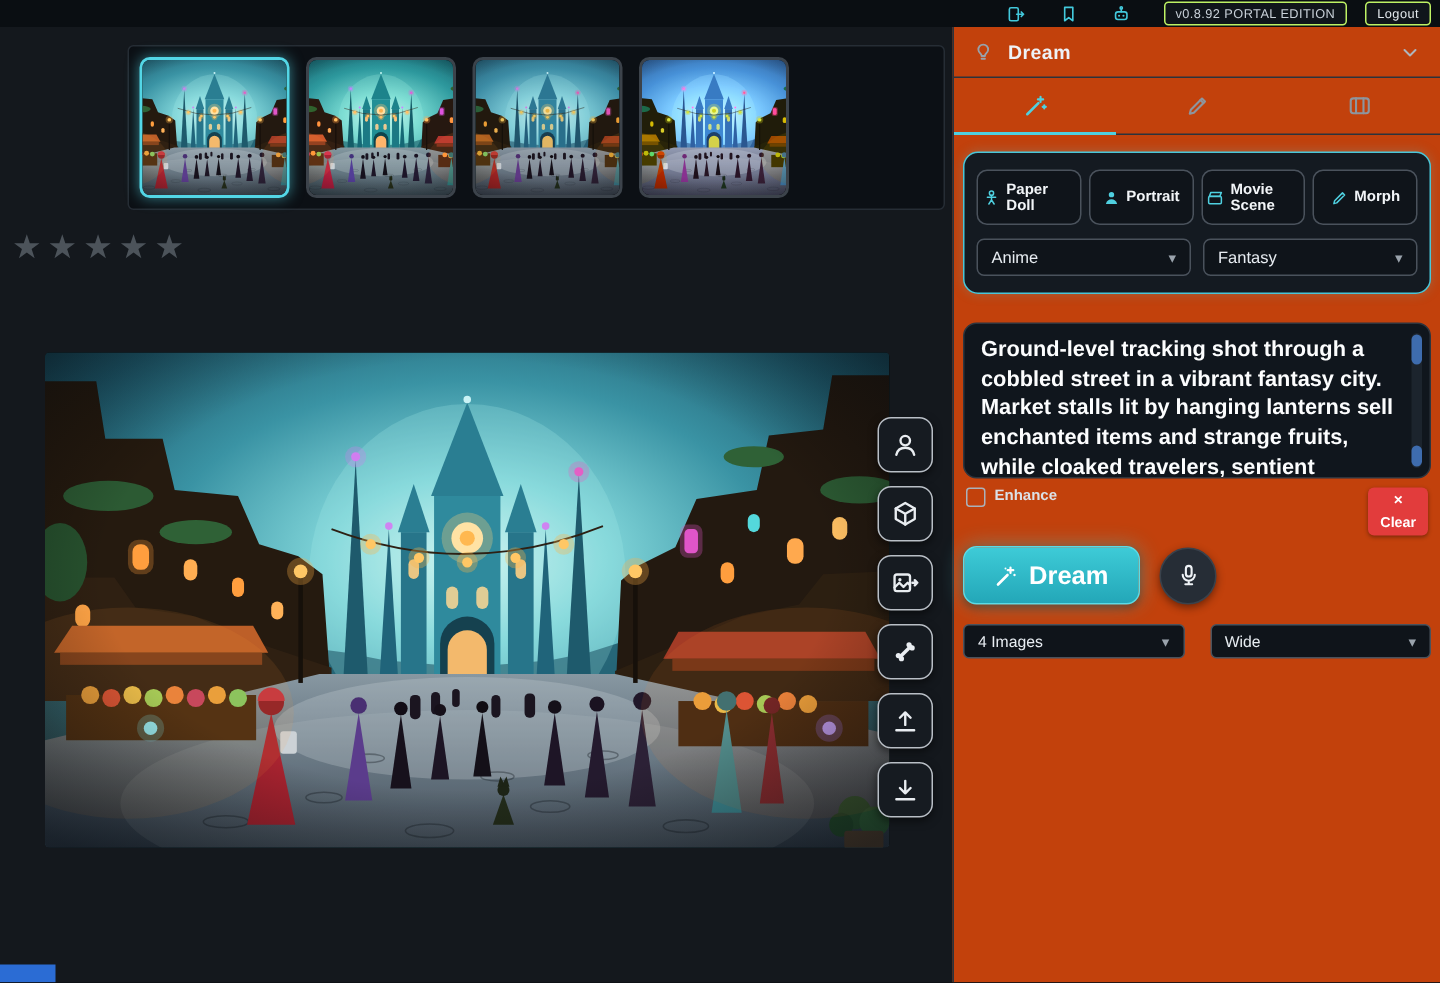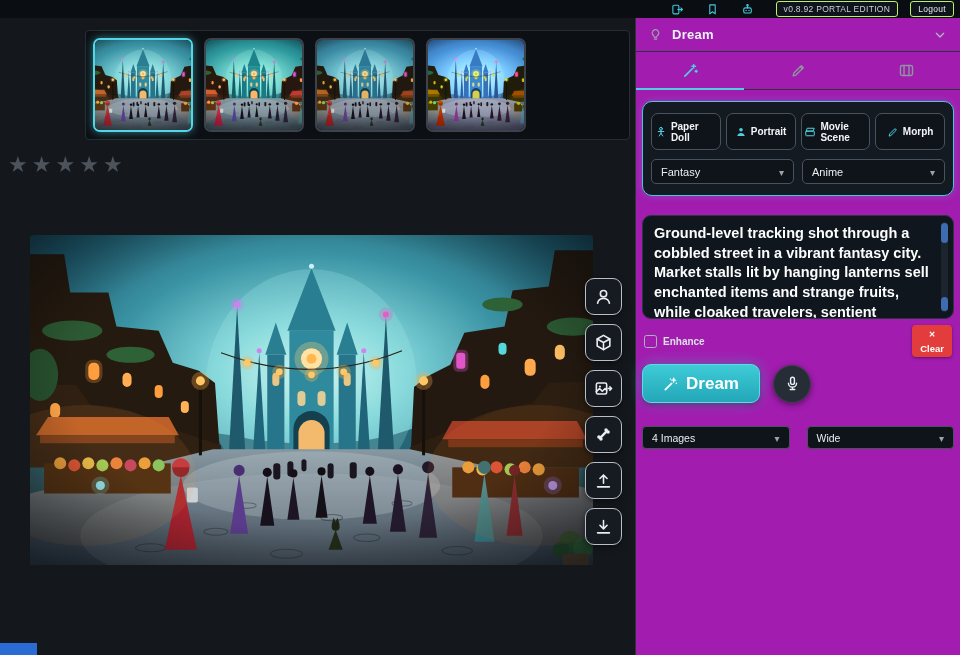--- a/index.html
+++ b/index.html
@@ -35,21 +35,21 @@
               overflow:hidden;background:#000;}
   .main-image svg{width:100%;height:100%;display:block;}
 
   .side-tools{position:absolute;left:585px;top:278px;display:flex;flex-direction:column;gap:9px;z-index:5;}
   .tool-btn{width:37px;height:37px;border-radius:9px;background:#161b21;border:1.5px solid #b9bfc6;
             display:flex;align-items:center;justify-content:center;color:#e9edf1;cursor:pointer;
             box-shadow:0 2px 6px rgba(0,0,0,.5);padding:0;box-sizing:border-box;}
   .tool-btn svg{width:19px;height:19px;display:block;}
 
   
-  .right-panel{position:absolute;top:18px;left:635px;right:0;bottom:0;background:#a21caf;
+  .right-panel{position:absolute;top:18px;left:635px;right:0;bottom:0;background:#c2410c;
                border-left:1px solid #2b333c;box-sizing:border-box;}
   .rp-header{height:33px;display:flex;align-items:center;padding:0 12px;border-bottom:1px solid #2b333c;}
   .hdr-icon{width:15px;height:15px;color:#98a1aa;flex:none;}
   .hdr-icon svg,.rp-caret svg{width:100%;height:100%;display:block;}
   .rp-title{margin-left:9px;font-size:13px;font-weight:bold;color:#eef2f6;letter-spacing:.3px;}
   .rp-caret{margin-left:auto;width:16px;height:16px;color:#aeb6be;cursor:pointer;}
 
   .rp-tabs{height:37px;display:flex;border-bottom:1px solid #2b333c;}
   .tab{flex:1;display:flex;align-items:center;justify-content:center;color:#8d959e;cursor:pointer;position:relative;}
   .tab svg{width:17px;height:17px;display:block;}
@@ -72,40 +72,40 @@
   .sel-caret::after{content:"▾";color:#9aa3ac;font-size:10px;}
 
   .prompt-box{margin:19px 6px 0;position:relative;height:104px;background:#10161d;
               border:1px solid #2d353e;border-radius:9px;box-sizing:border-box;
               padding:8px 24px 8px 11px;color:#fcfdfe;font-size:14.5px;line-height:1.36;
               font-weight:bold;overflow:hidden;cursor:text;}
   .prompt-scroll{position:absolute;top:6px;bottom:6px;right:5px;width:7px;border-radius:4px;background:#1c242d;}
   .ps-thumb{position:absolute;top:1px;left:0;right:0;height:20px;border-radius:4px;background:#3e6cae;}
   .ps-bottom{position:absolute;bottom:1px;left:0;right:0;height:14px;border-radius:4px;background:#3e6cae;}
 
-  .enhance-row{margin:6px 8px 0;display:flex;align-items:center;}
+  .enhance-row{margin:6px 8px 0;display:flex;align-items:flex-start;}
   .checkbox{width:11px;height:11px;border:1.5px solid #aab2ba;border-radius:2.5px;background:transparent;cursor:pointer;}
   .enhance-label{margin-left:6px;font-size:10px;color:#dbe1e7;font-weight:bold;}
   .clear-btn{margin-left:auto;background:#e23c3c;border:none;color:#fff;font-size:9.5px;font-weight:bold;
              padding:3px 8px;border-radius:4px;display:flex;align-items:center;gap:4px;cursor:pointer;
              font-family:inherit;box-shadow:0 1px 3px rgba(0,0,0,.4);flex-direction:column;}
   .clear-x::before{content:"✕";font-size:8px;}
 
   .dream-row{margin:7px 6px 0;display:flex;align-items:center;gap:13px;}
   .dream-btn{width:118px;height:39px;border-radius:9px;border:1px solid #5adbe6;
              background:linear-gradient(180deg,#3ecbd7,#23a7b8);color:#fff;font-size:17px;font-weight:bold;
              font-family:inherit;display:flex;align-items:center;justify-content:center;gap:7px;cursor:pointer;
              box-shadow:0 0 14px rgba(62,203,215,.45),0 2px 6px rgba(0,0,0,.4);}
   .dream-btn svg{width:16px;height:16px;display:block;}
   .mic-btn{width:38px;height:38px;border-radius:50%;background:#262d36;border:1px solid #3a424c;
            display:flex;align-items:center;justify-content:center;color:#eef2f6;cursor:pointer;
            box-shadow:0 2px 6px rgba(0,0,0,.45);padding:0;}
   .mic-btn svg{width:17px;height:17px;display:block;}
 
-  .bottom-selects{margin:23px 6px 0;display:flex;gap:17px;}
+  .bottom-selects{margin:13px 6px 0;display:flex;gap:17px;}
   .bottom-selects .ui-select{height:23px;font-size:10.5px;border-radius:4px;}
 
   .bottom-accent{position:absolute;left:0;bottom:0;width:37px;height:12px;background:#2b6cd4;}
 </style>
 </head>
 <body>
 
 <div class="app">
 
   <svg width="0" height="0" style="position:absolute" aria-hidden="true">
@@ -453,25 +453,25 @@
         </button>
         <button class="preset-btn">
           <svg viewBox="0 0 24 24" fill="none" stroke="currentColor" stroke-width="2" stroke-linecap="round" stroke-linejoin="round">
             <path d="M4.5 19.5l1-3.8L16 5.2l2.8 2.8L8.3 18.5z"></path>
           </svg>
           <span class="pb-label">Morph</span>
         </button>
       </div>
       <div class="select-row">
         <div class="ui-select">
-          <span>Fantasy</span>
+          <span>Anime</span>
           <span class="sel-caret"></span>
         </div>
         <div class="ui-select">
-          <span>Anime</span>
+          <span>Fantasy</span>
           <span class="sel-caret"></span>
         </div>
       </div>
     </div>
 
     <div class="prompt-box">
       <span>Ground-level tracking shot through a cobbled street in a vibrant fantasy city. Market stalls lit by hanging lanterns sell enchanted items and strange fruits, while cloaked travelers, sentient</span>
       <div class="prompt-scroll">
         <div class="ps-thumb"></div>
         <div class="ps-bottom"></div>

